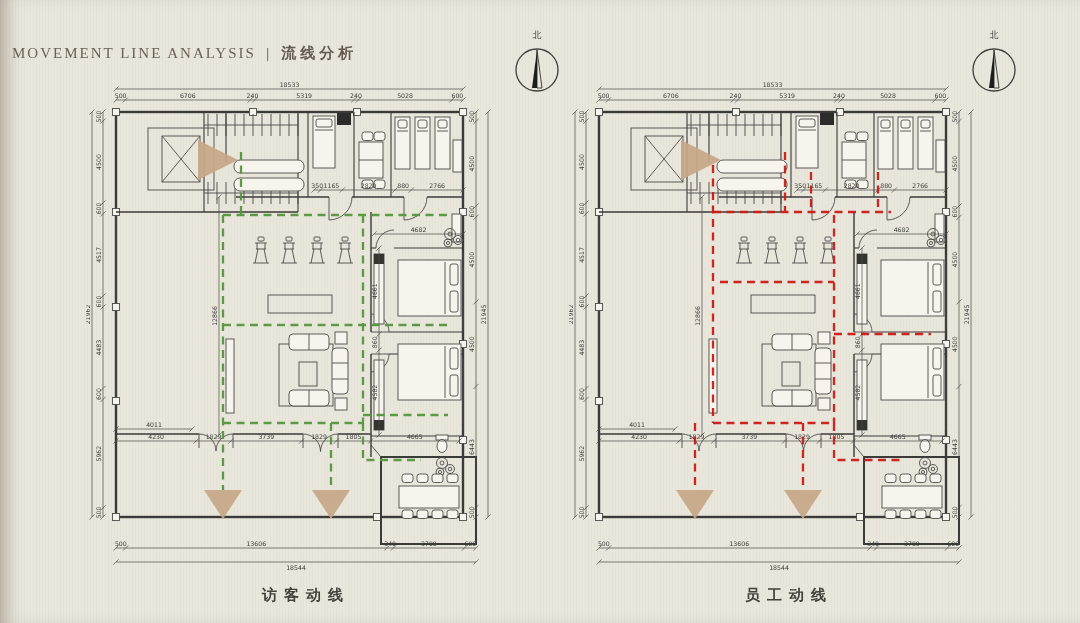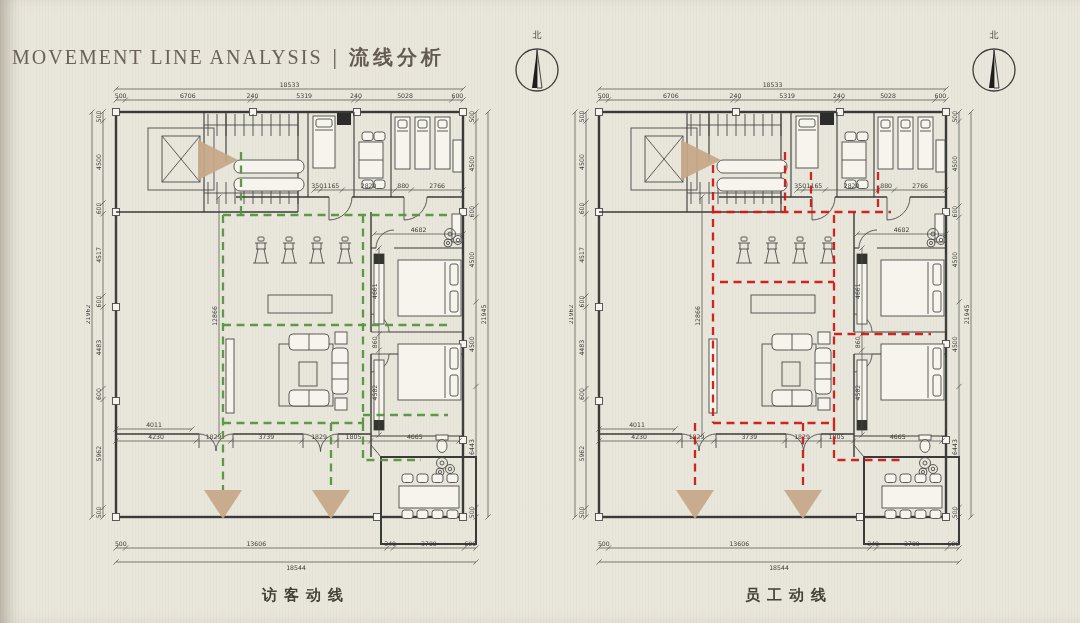--- a/index.html
+++ b/index.html
@@ -11,21 +11,21 @@
   .page{
     position:relative;width:1080px;height:623px;
     background:
       repeating-linear-gradient(90deg, rgba(120,110,90,.035) 0 1px, rgba(0,0,0,0) 1px 3px),
       linear-gradient(90deg,#ded9cc 0,#e9e6db 18px,#e9e6db 100%);
     box-shadow:inset 14px 0 20px -12px rgba(60,50,40,.35);
   }
   .header{
     position:absolute;left:12px;top:44px;
     font-family:"Liberation Serif","DejaVu Serif",serif;
-    color:#6b6257;font-size:20px;letter-spacing:2px;white-space:nowrap;
+    color:#6b6257;font-size:15px;letter-spacing:2px;white-space:nowrap;
   }
   .header .divider{margin:0 10px;color:#7a7165;font-weight:bold;}
   .header .zh{letter-spacing:4px;font-weight:bold;color:#635a50;}
   .plan{position:absolute;width:440px;}
   .plan svg{display:block;}
   .caption{
     text-align:center;margin-top:4px;
     font-size:15px;font-weight:bold;letter-spacing:7px;color:#44403a;
   }
   .compass{position:absolute;width:58px;height:74px;}

